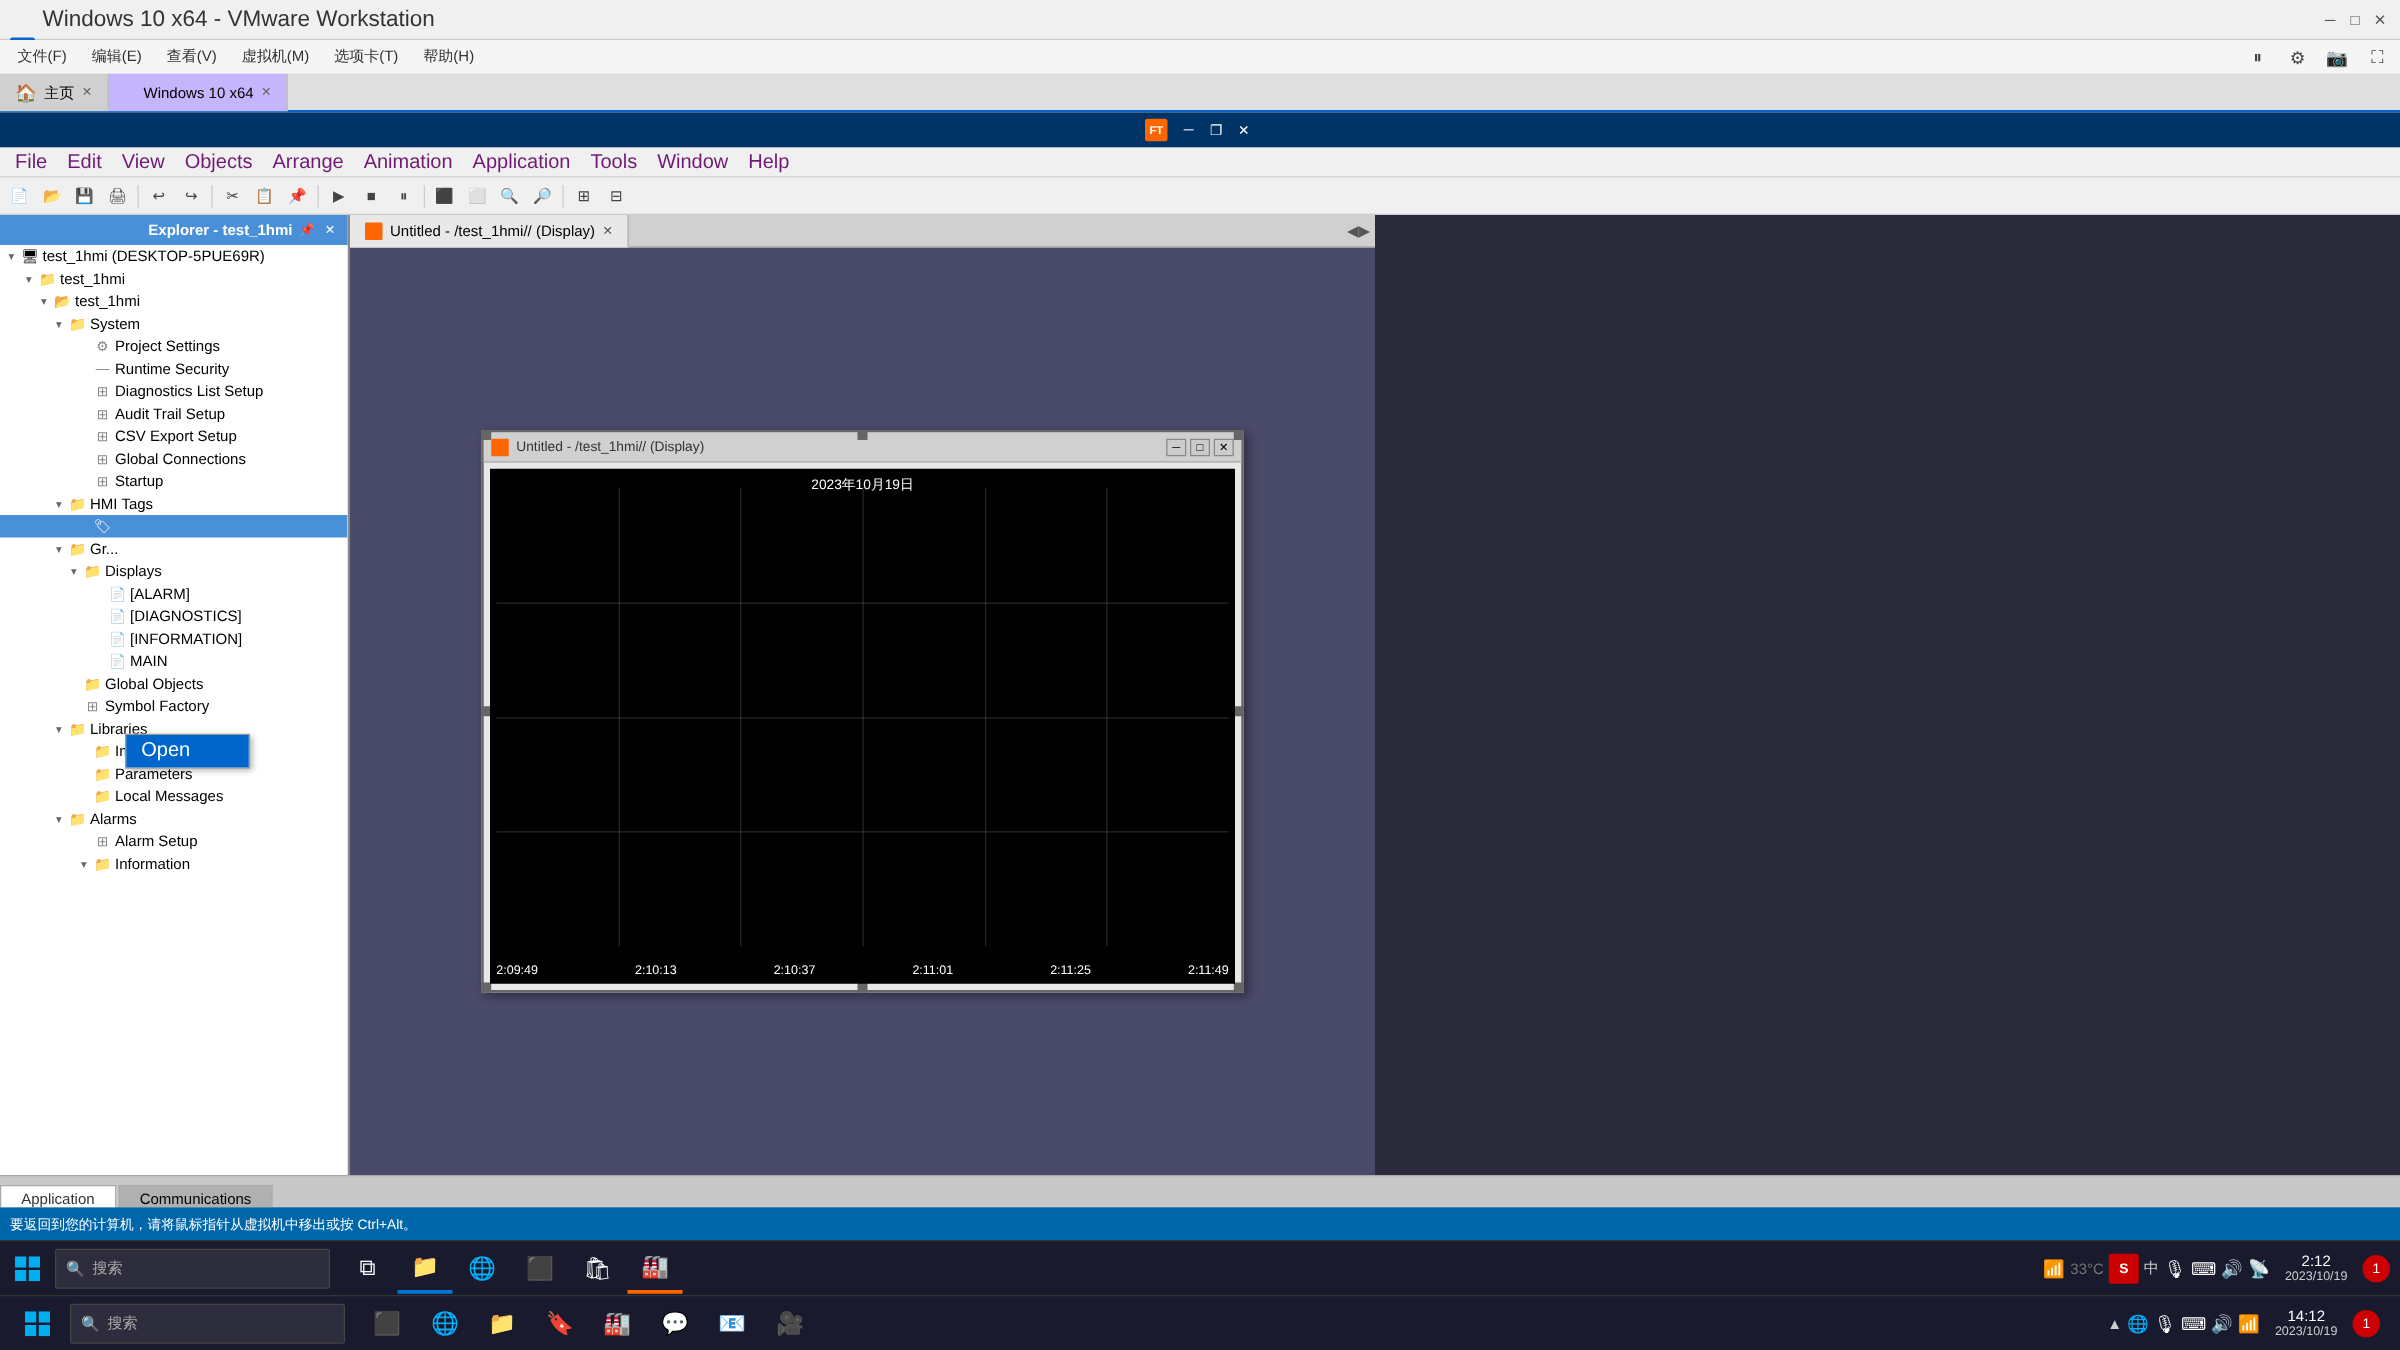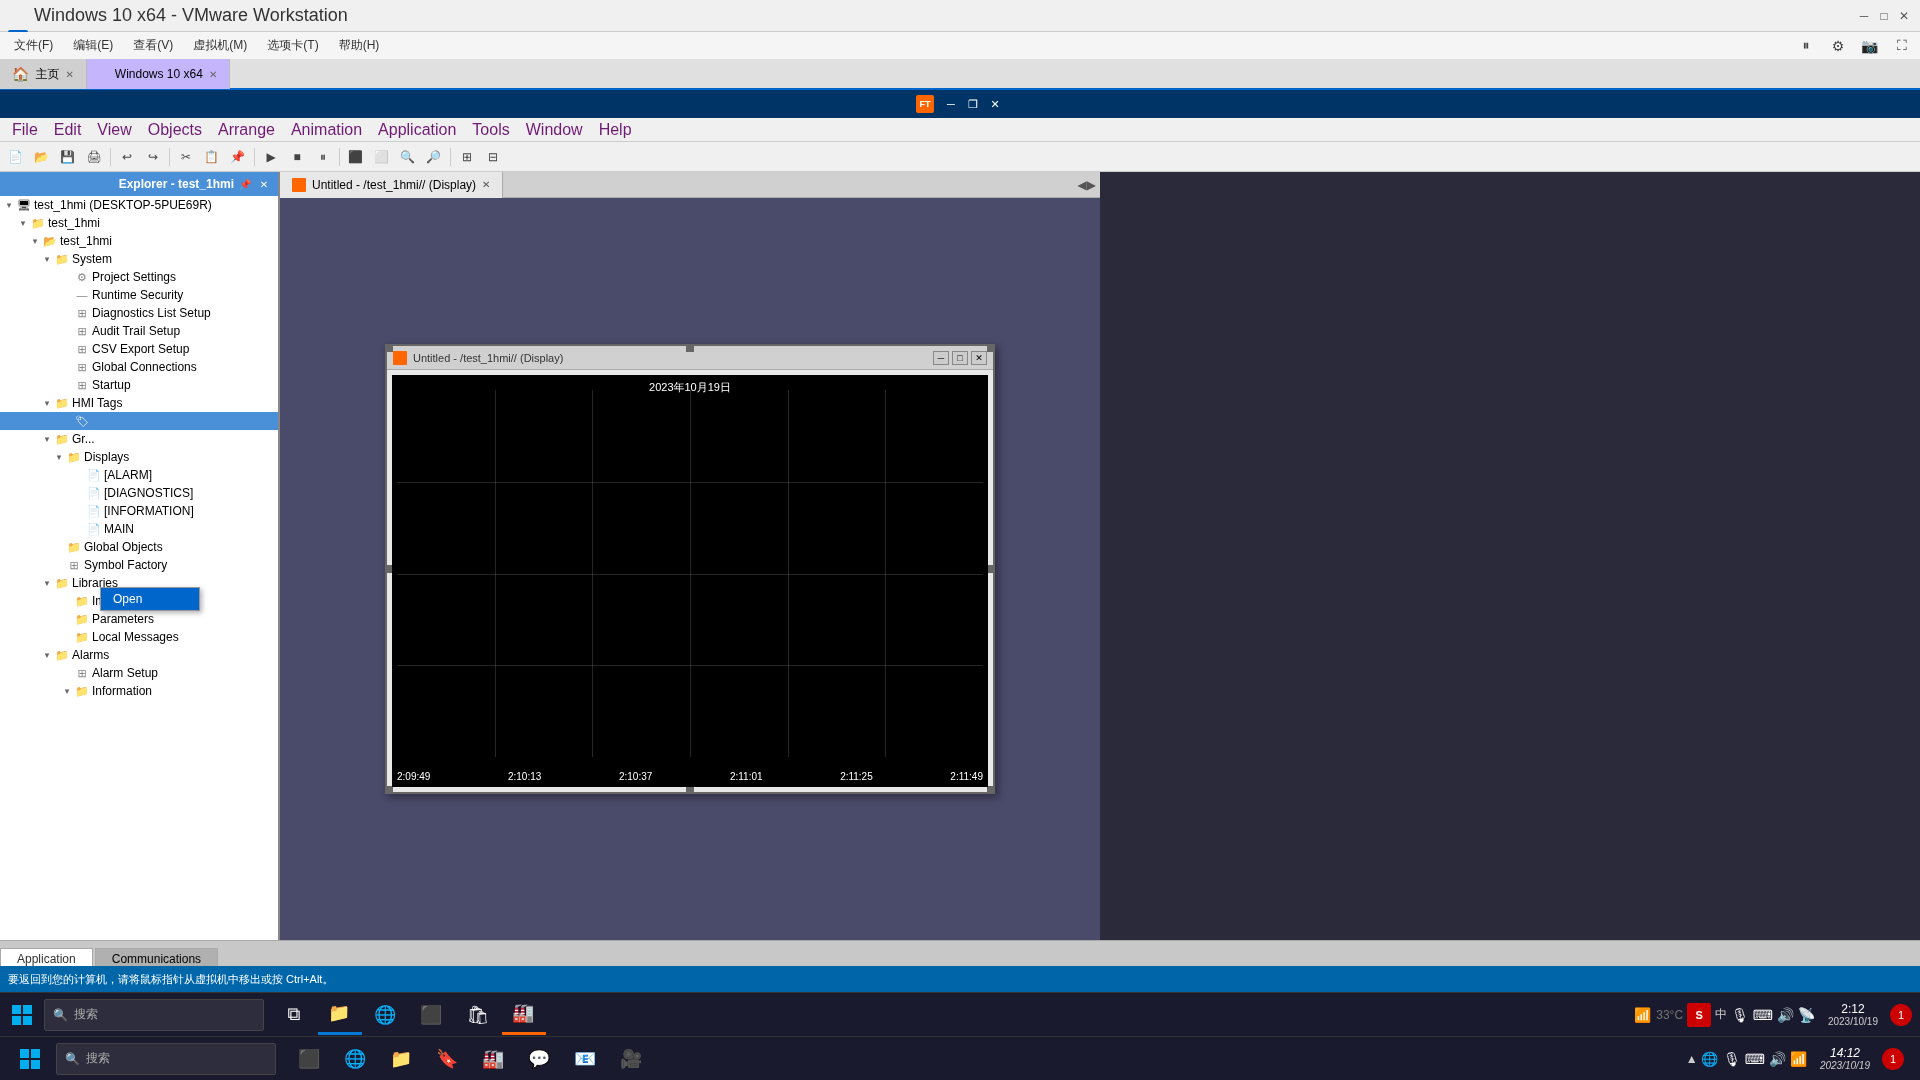--- a/index.html
+++ b/index.html
@@ -81,21 +81,21 @@
     .tree-item .expand-icon { width: 14px; text-align: center; font-size: 9px; color: #666; flex-shrink: 0; }
     .tree-item .node-icon { width: 16px; height: 16px; flex-shrink: 0; display: flex; align-items: center; justify-content: center; font-size: 11px; margin-right: 2px; }
     .tree-item .node-label { font-size: 12px; flex: 1; }
 
     
     .context-menu {
       position: absolute; background: white; border: 1px solid #999;
       box-shadow: 2px 2px 5px rgba(0,0,0,0.3); z-index: 100;
       width: 100px;
     }
-    .context-menu-item { padding: 4px 12px; font-size: 12px; cursor: pointer; }
+    .context-menu-item { padding: 4px 12px; font-size: 16px; cursor: pointer; }
     .context-menu-item.active { background: #0066cc; color: white; }
 
     
     .display-area {
       flex: 1; background: #4a4a6a; display: flex; flex-direction: column; position: relative;
     }
     .display-tab-bar {
       height: 26px; background: #d0d0d0; display: flex; align-items: center;
       border-bottom: 1px solid #aaa;
     }
@@ -576,21 +576,21 @@
           <div style="width:44px; height:40px; display:flex; align-items:center; justify-content:center; cursor:pointer; color:#0078d4; font-size:18px;">📧</div>
           <div style="width:44px; height:40px; display:flex; align-items:center; justify-content:center; cursor:pointer; color:#cc0000; font-size:18px;">🎥</div>
         </div>
         <div style="margin-left:auto; display:flex; align-items:center; gap:4px; padding-right:8px; color:white;">
           <span style="font-size:12px; cursor:pointer; color:#ccc;">▲</span>
           <span style="font-size:14px; cursor:pointer;">🌐</span>
           <span style="font-size:14px; cursor:pointer;">🎙</span>
           <span style="font-size:14px; cursor:pointer;">⌨</span>
           <span style="font-size:14px; cursor:pointer;">🔊</span>
           <span style="font-size:14px; cursor:pointer;">📶</span>
-          <div style="text-align:center; padding:0 8px; cursor:pointer;font-style:italic;">
+          <div style="text-align:center; padding:0 8px; cursor:pointer;">
             <div style="font-size:12px; color:white;">14:12</div>
             <div style="font-size:10px; color:#ccc;">2023/10/19</div>
           </div>
           <div style="width:22px; height:22px; background:#cc0000; border-radius:50%; display:flex; align-items:center; justify-content:center; font-size:11px; color:white; cursor:pointer;">1</div>
         </div>
       </div>
     </div>
   </div>
 </div>
 

